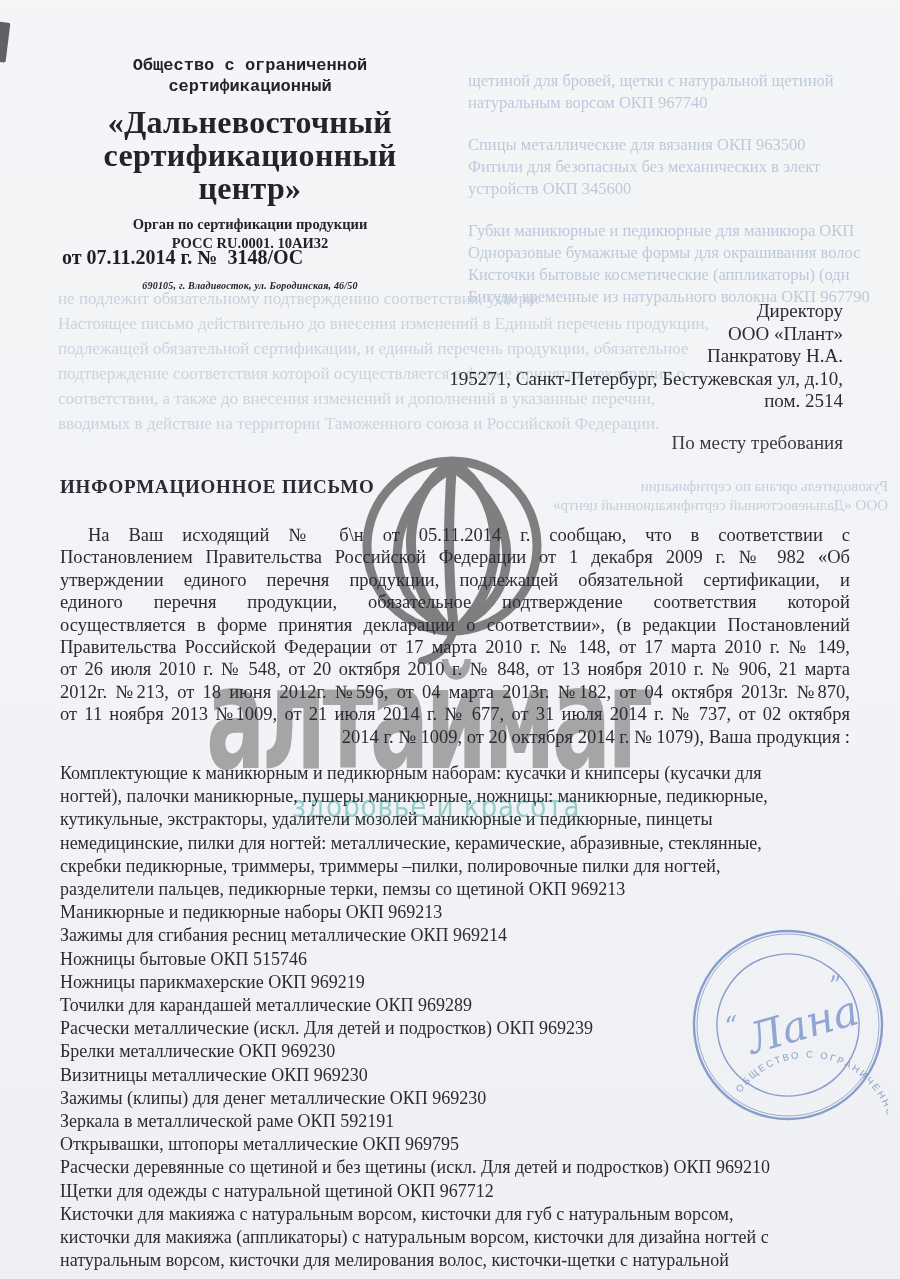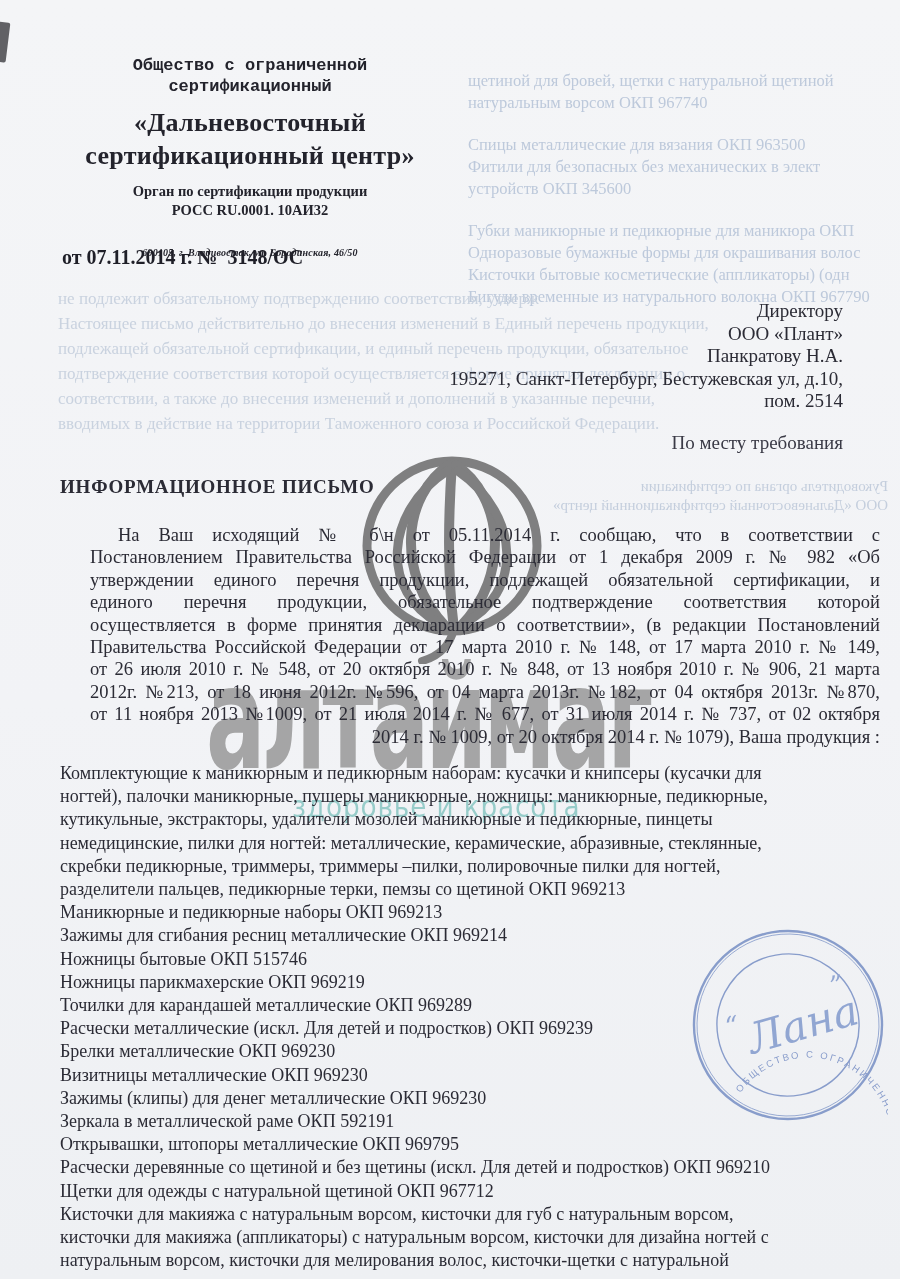--- a/index.html
+++ b/index.html
@@ -28,32 +28,32 @@
     transform:scaleX(.62);transform-origin:left top;white-space:nowrap;
   }
   .wm-tagline{
     left:292px;top:788px;font-family:"DejaVu Sans",sans-serif;font-size:31px;
     color:#3fa79f;opacity:.5;transform:scaleX(.85);transform-origin:left top;white-space:nowrap;letter-spacing:1px;
   }
 
   
   .letterhead{left:70px;top:55px;width:360px;text-align:center;font-weight:700;color:#23232c;}
   .lh-org{font-size:17px;line-height:21px;font-family:Liberation Mono, monospace;}
-  .lh-name{font-size:26px;line-height:33px;margin-top:9px;letter-spacing:.3px;}
+  .lh-name{font-size:32px;line-height:33px;margin-top:9px;letter-spacing:.3px;}
   .lh-sub{font-size:14.5px;line-height:18.5px;margin-top:10px;}
   .lh-addr{font-size:10px;margin-top:28px;letter-spacing:.2px;font-style:italic;}
 
   .ref-line{left:62px;top:246px;font-weight:700;font-size:20px;white-space:pre;color:#1f1f28;}
 
   .recipient{right:57px;top:300px;text-align:right;font-size:19px;line-height:22.5px;}
   .delivery{right:57px;top:432px;font-size:19px;color:#3a3a46;}
 
   .title{left:60px;top:476px;width:790px;text-align:left;font-weight:700;font-size:19px;letter-spacing:.8px;}
 
-  .body-par{left:60px;top:524px;width:790px;font-size:18.5px;line-height:22.4px;margin-left:30px;}
+  .body-par{left:60px;top:524px;width:790px;font-size:18.5px;line-height:22.4px;}
   .jline{text-align:justify;text-align-last:justify;}
   .jline.first{text-indent:28px;}
   .lline{text-align:right;}
 
   .products{left:60px;top:762px;width:805px;font-size:18px;line-height:23.2px;white-space:nowrap;}
 
   
   .stamp{left:688px;top:925px;width:200px;height:200px;opacity:.92;}
   .stamp text{fill:#8096c8;}
   .stamp .rim{font-family:"Liberation Sans",sans-serif;font-size:9.5px;letter-spacing:2.2px;}

